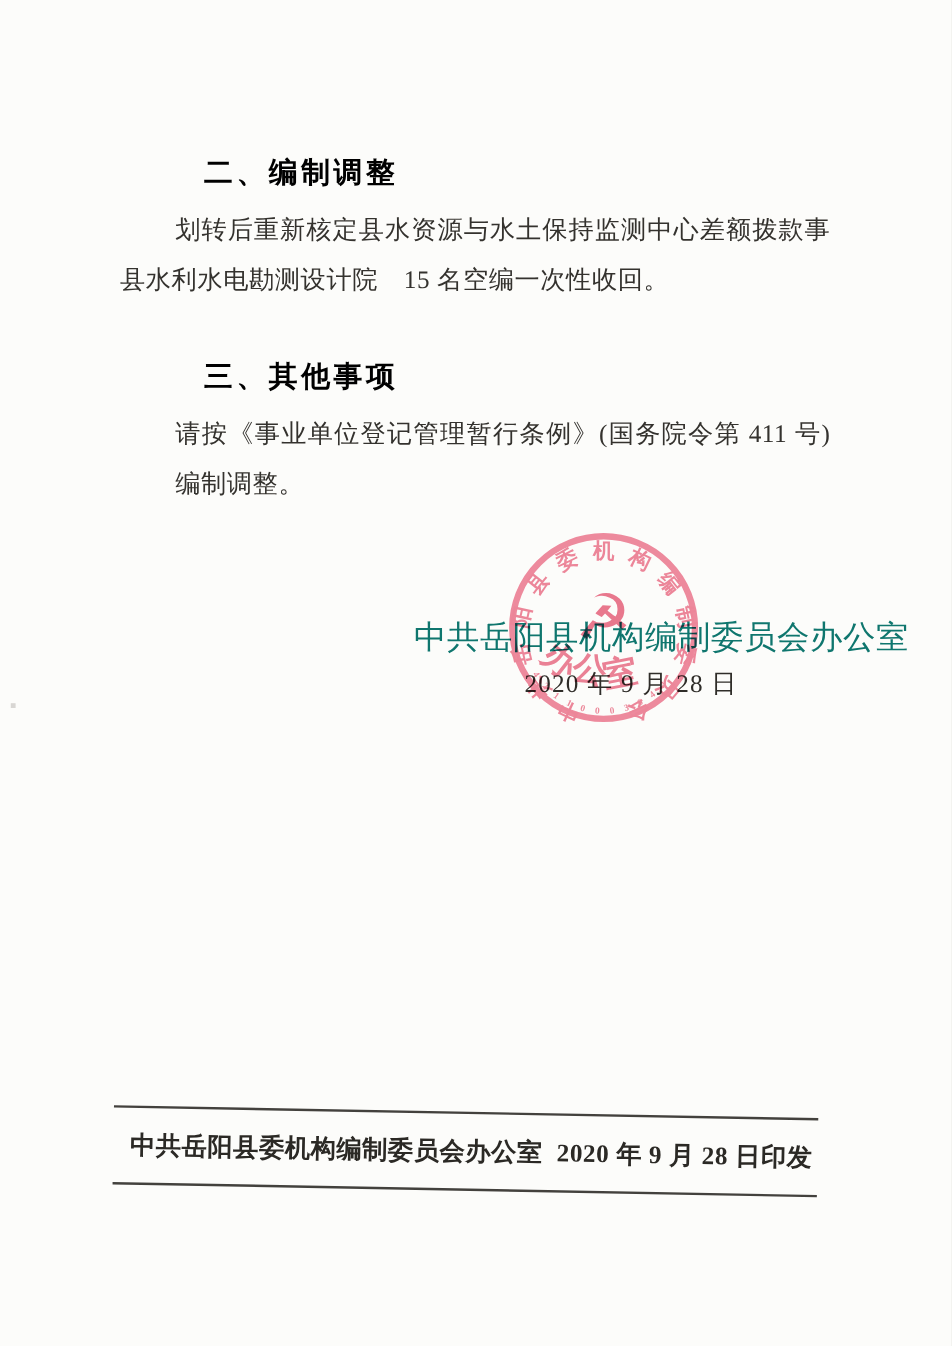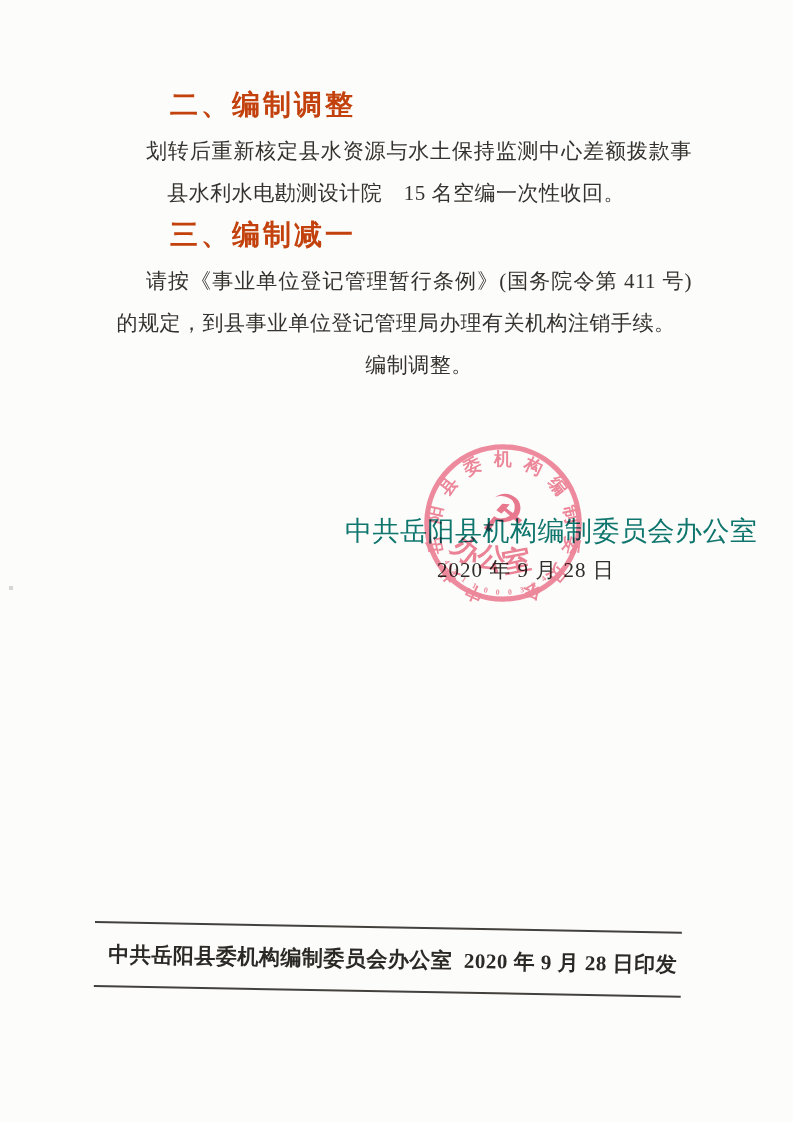--- a/index.html
+++ b/index.html
@@ -6,27 +6,28 @@
   .page{
     position:relative;width:793px;height:1122px;margin:0 auto;
     background:#fcfcfa;overflow:hidden;
     font-family:"Liberation Serif","DejaVu Serif",serif;
     color:#32302c;
   }
   
   .content{position:absolute;left:100px;top:84px;width:592px;}
   .sec-heading{
     font-family:"Liberation Sans","DejaVu Sans",sans-serif;
-    font-weight:700;font-size:28px;letter-spacing:3px;
-    height:42px;line-height:42px;color:#c2410c;
+    font-weight:700;font-size:24px;letter-spacing:3px;
+    height:42px;line-height:42px;color:#000000;
     padding-left:70px;
+    margin-top:40px;
   }
   .bline{
     font-size:21px;letter-spacing:0.5px;
-    height:42px;line-height:42px;color:#34322e;text-align:center;
+    height:42px;line-height:42px;color:#34322e;
   }
   .bline.first{margin-top:4px;}
   .indent{text-indent:46px;}
   .fill{text-align:justify;text-align-last:justify;}
   
   .sig-org{
     position:absolute;left:345px;top:510px;
     font-size:27px;letter-spacing:0.5px;height:42px;line-height:42px;color:#0f766e;
   }
   .sig-date{
@@ -64,23 +65,22 @@
 </head>
 <body>
 
 <div class="page">
 
   <div class="content">
     <div class="sec-heading">二、编制调整</div>
     <div class="bline indent fill first">划转后重新核定县水资源与水土保持监测中心差额拨款事</div>
     <div class="bline">县水利水电勘测设计院　15 名空编一次性收回。</div>
 
-    <div class="sec-heading">三、编制减一</div>
+    <div class="sec-heading">三、其他事项</div>
     <div class="bline indent fill first">请按《事业单位登记管理暂行条例》(国务院令第 411 号)</div>
-    <div class="bline">的规定，到县事业单位登记管理局办理有关机构注销手续。</div>
     <div class="bline indent">编制调整。</div>
   </div>
 
   <div class="sig-org">中共岳阳县机构编制委员会办公室</div>
   <div class="sig-date">2020 年 9 月 28 日</div>
 
   <svg class="seal" id="seal-svg" viewBox="0 0 160 160" width="168" height="168" xmlns="http://www.w3.org/2000/svg">
     <circle cx="80" cy="80" r="72.5"></circle>
     <text class="emblem" x="80" y="89" font-size="50">☭</text>
   <text x="54.2" y="141.3" transform="rotate(-155.0 54.2 141.3)" font-size="17" class="ringch">中</text>

